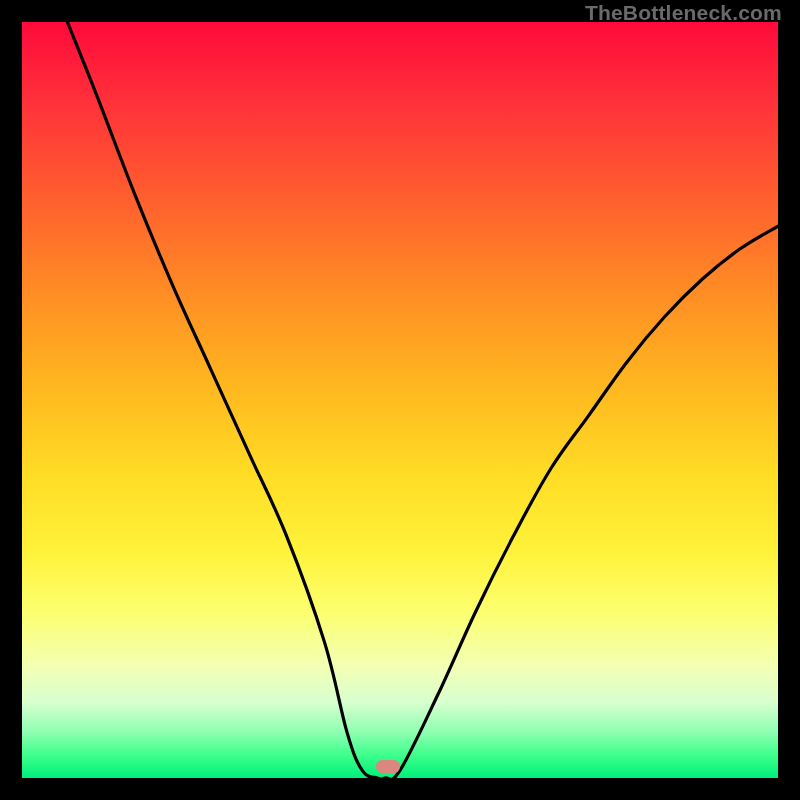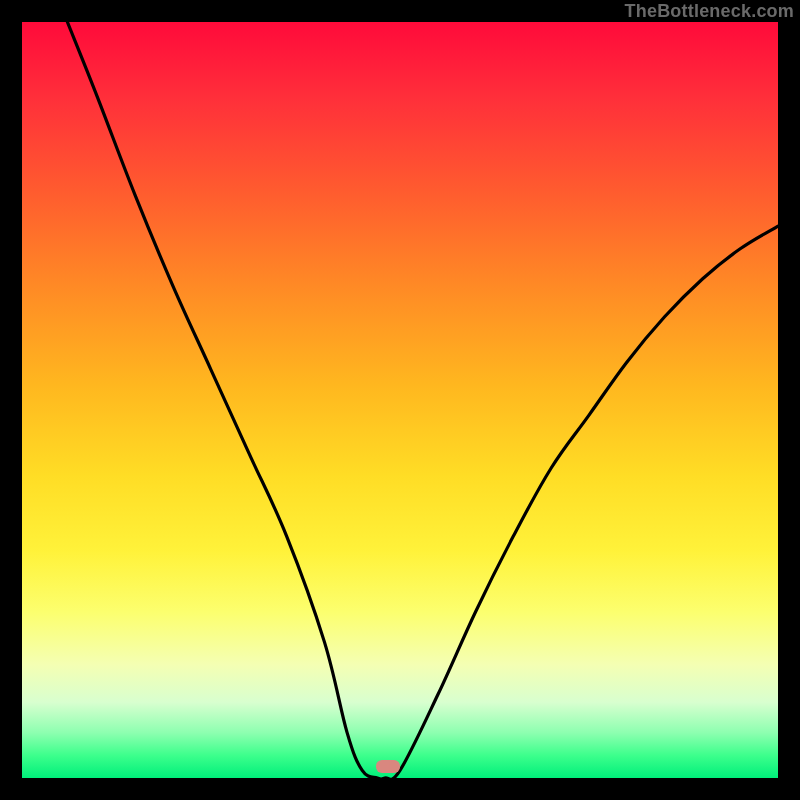--- a/index.html
+++ b/index.html
@@ -36,23 +36,23 @@
       #f4ffb3 85%,
       #d8ffcf 90%,
       #8dffb0 94%,
       #3dff8c 97%,
       #00ef7a 100%
     );
   }
   .watermark {
     position: absolute;
     top: 1px;
-    right: 6px;
+    right: 18px;
     font-family: Arial, Helvetica, sans-serif;
-    font-size: 18px;
+    font-size: 21px;
     font-weight: 600;
     color: #6a6a6a;
     letter-spacing: 0.2px;
   }
   svg.curve {
     position: absolute;
     left: 22px;
     top: 22px;
     width: 756px;
     height: 756px;

